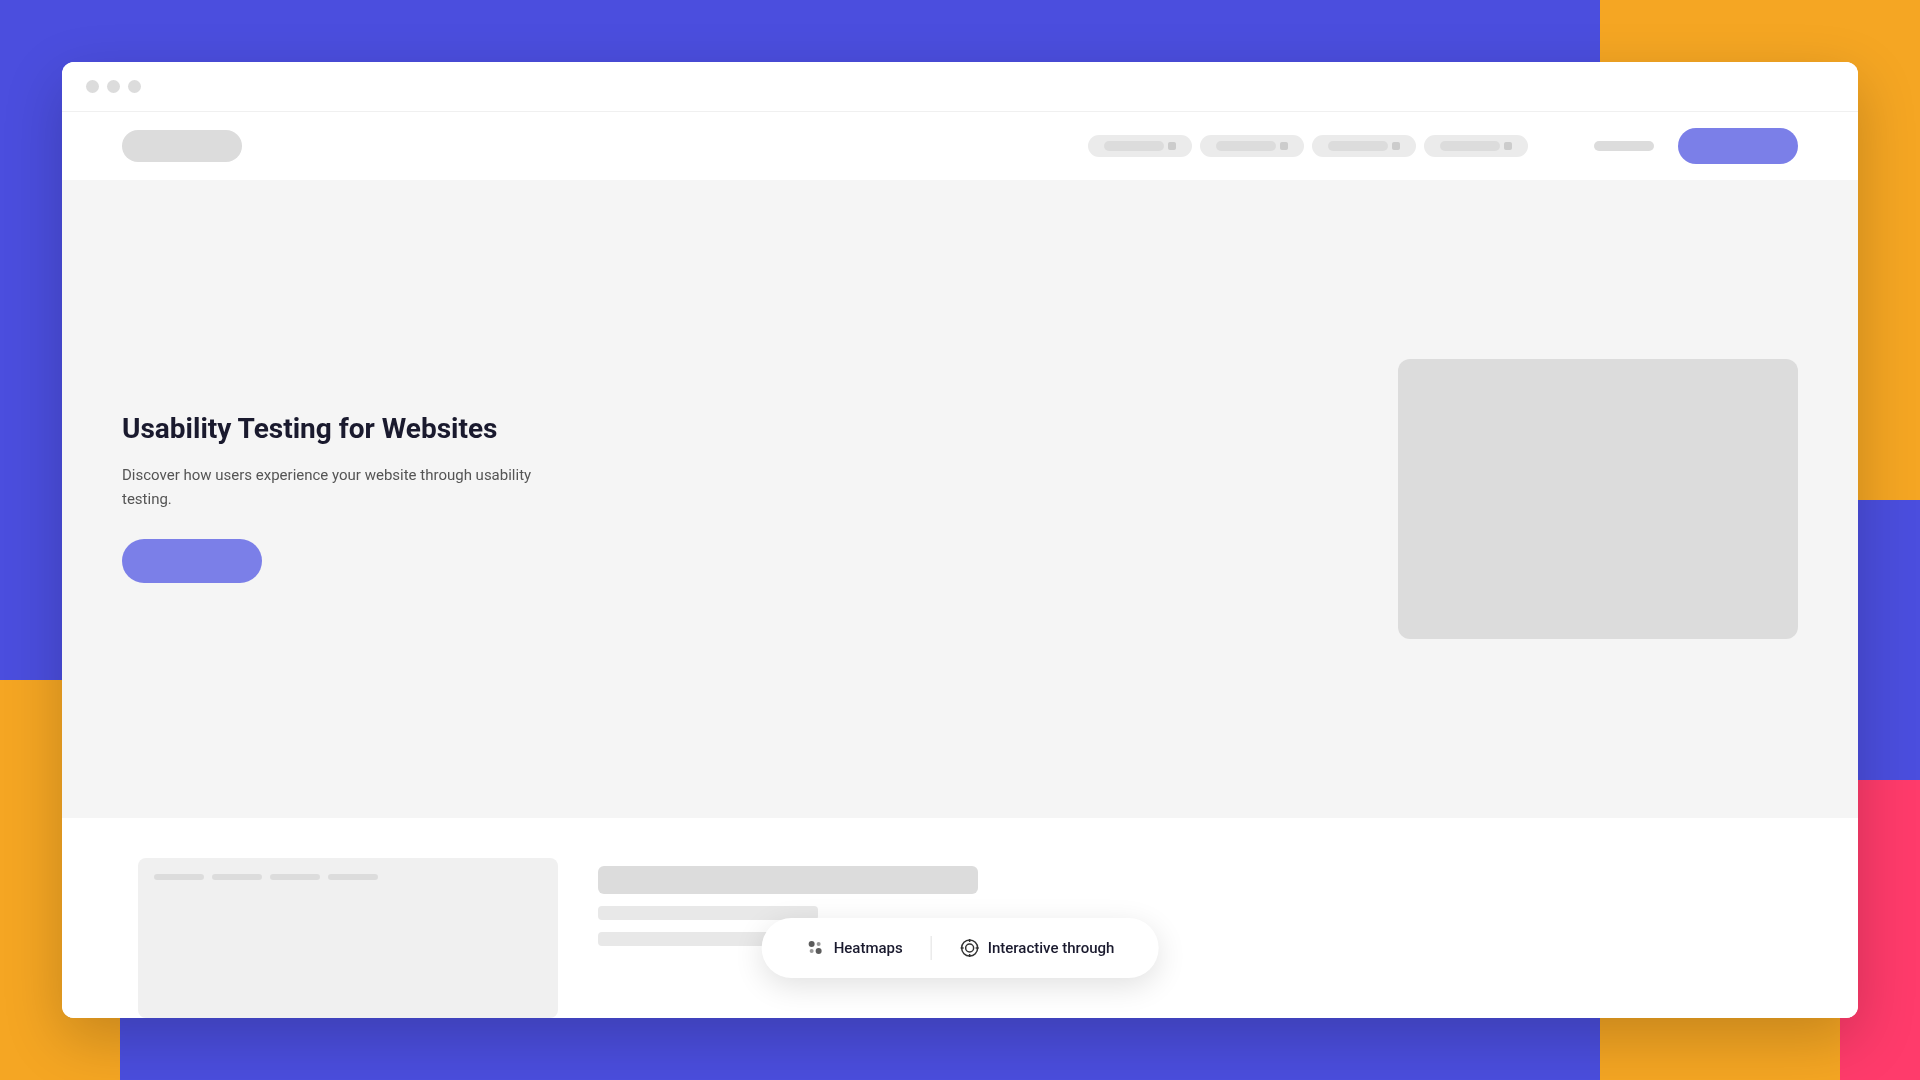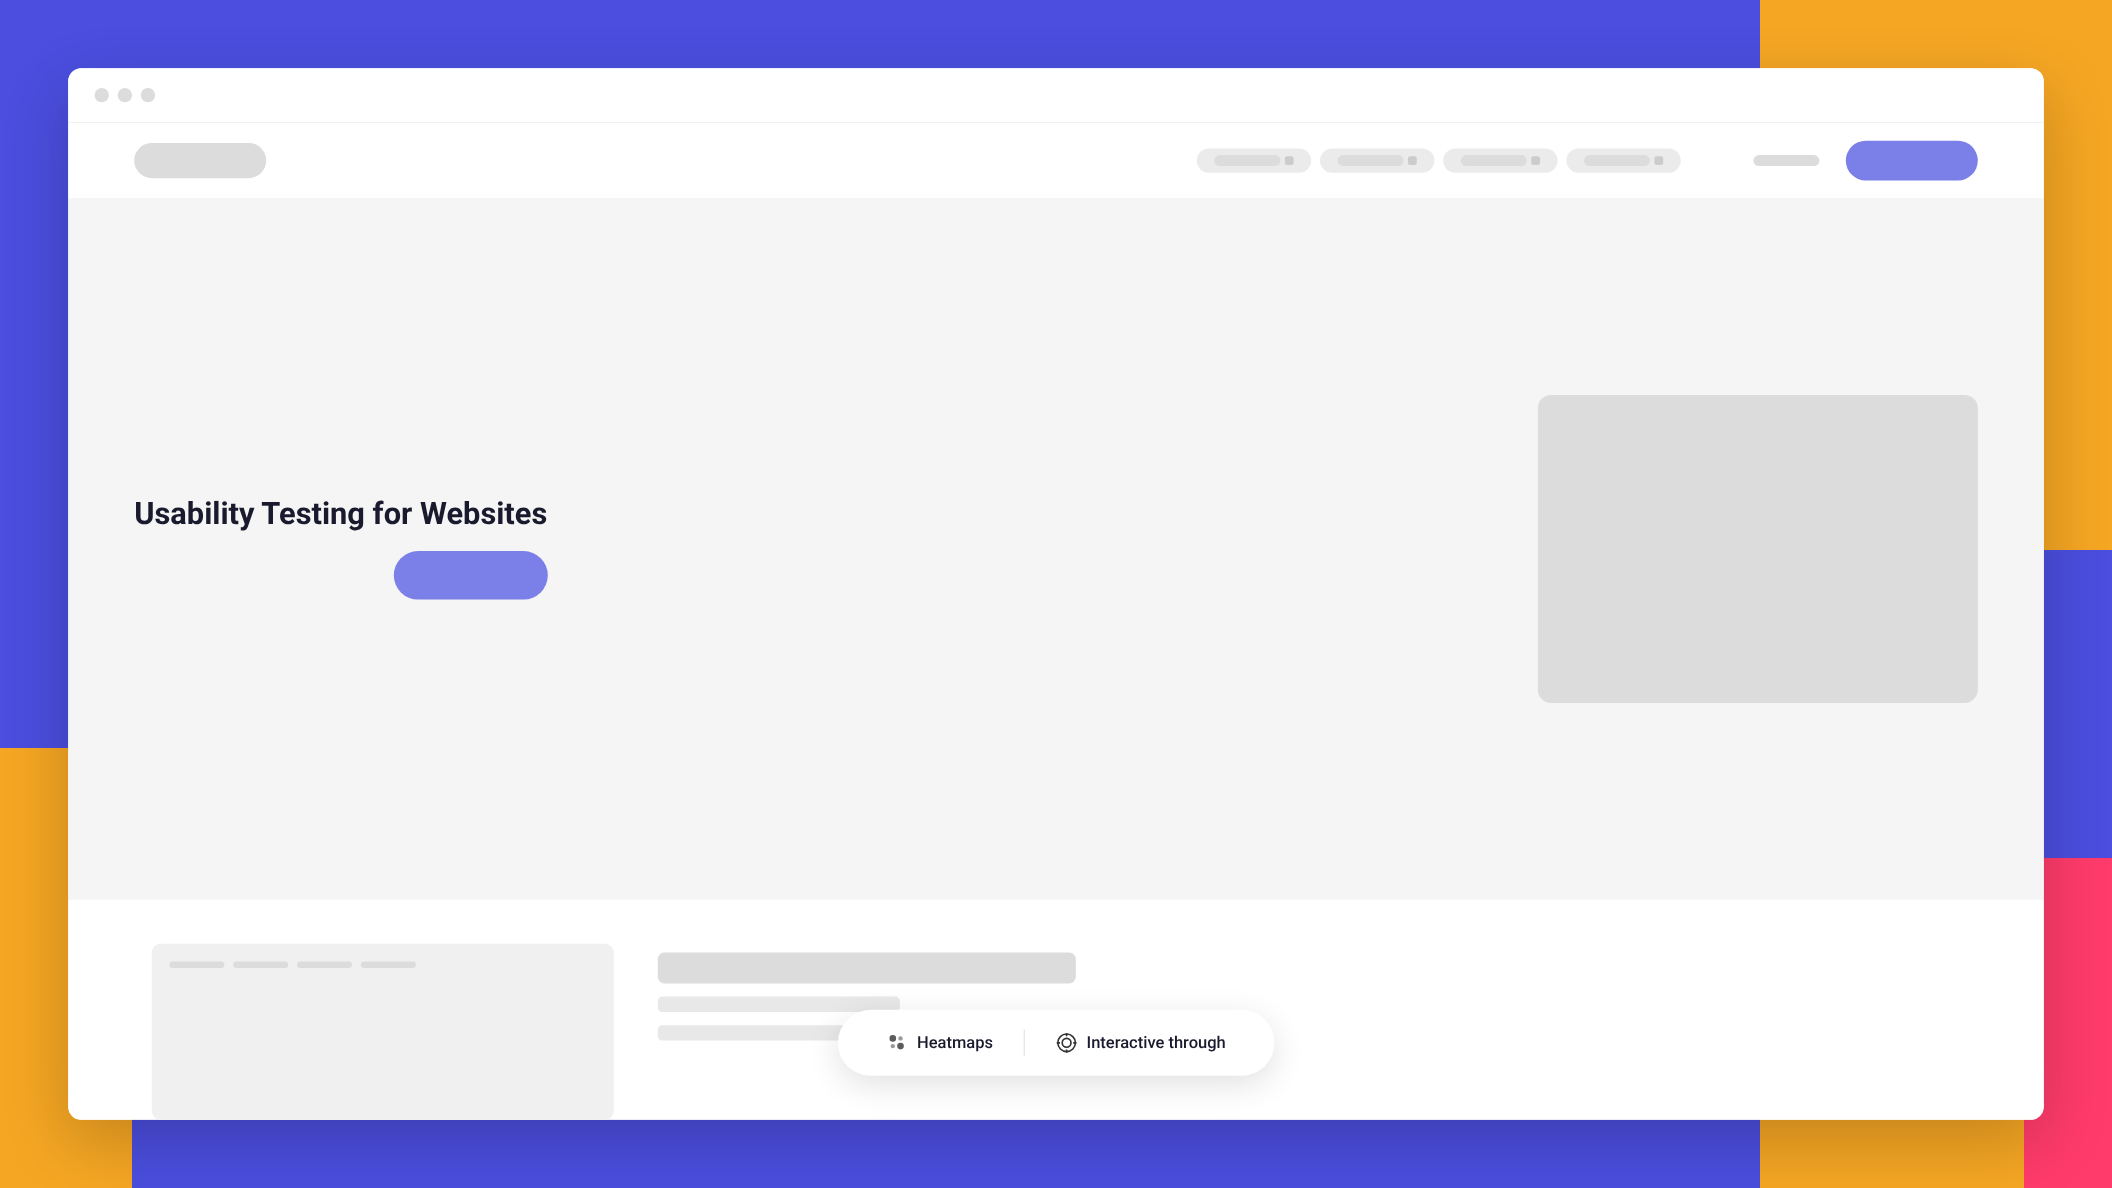--- a/index.html
+++ b/index.html
@@ -169,21 +169,20 @@
       background: #F5F5F5;
       flex: 1;
       display: flex;
       align-items: center;
       padding: 40px 60px;
       position: relative;
     }
 
     .hero-content {
       max-width: 420px;
-      text-align: right;
     }
 
     .hero-title {
       font-size: 28px;
       font-weight: 700;
       color: #1A1A2E;
       margin-bottom: 16px;
       line-height: 1.3;
     }
 
@@ -358,20 +357,23 @@
       </div>
       <div class="nav-spacer"></div>
       <div class="nav-login"></div>
       <div class="nav-cta"></div>
     </div>
   </div>
 
   <div class="hero-section">
     <div class="hero-content">
       <h1 class="hero-title">Usability Testing for Websites</h1>
+      <p class="hero-subtitle">
+        Discover how users experience your website through usability testing.
+      </p>
       <div class="hero-cta"></div>
     </div>
     <div class="hero-image"></div>
   </div>
 
   <div class="bottom-section">
     <div class="bottom-card-left">
       <div class="card-inner-lines">
         <div class="card-line"></div>
         <div class="card-line"></div>

